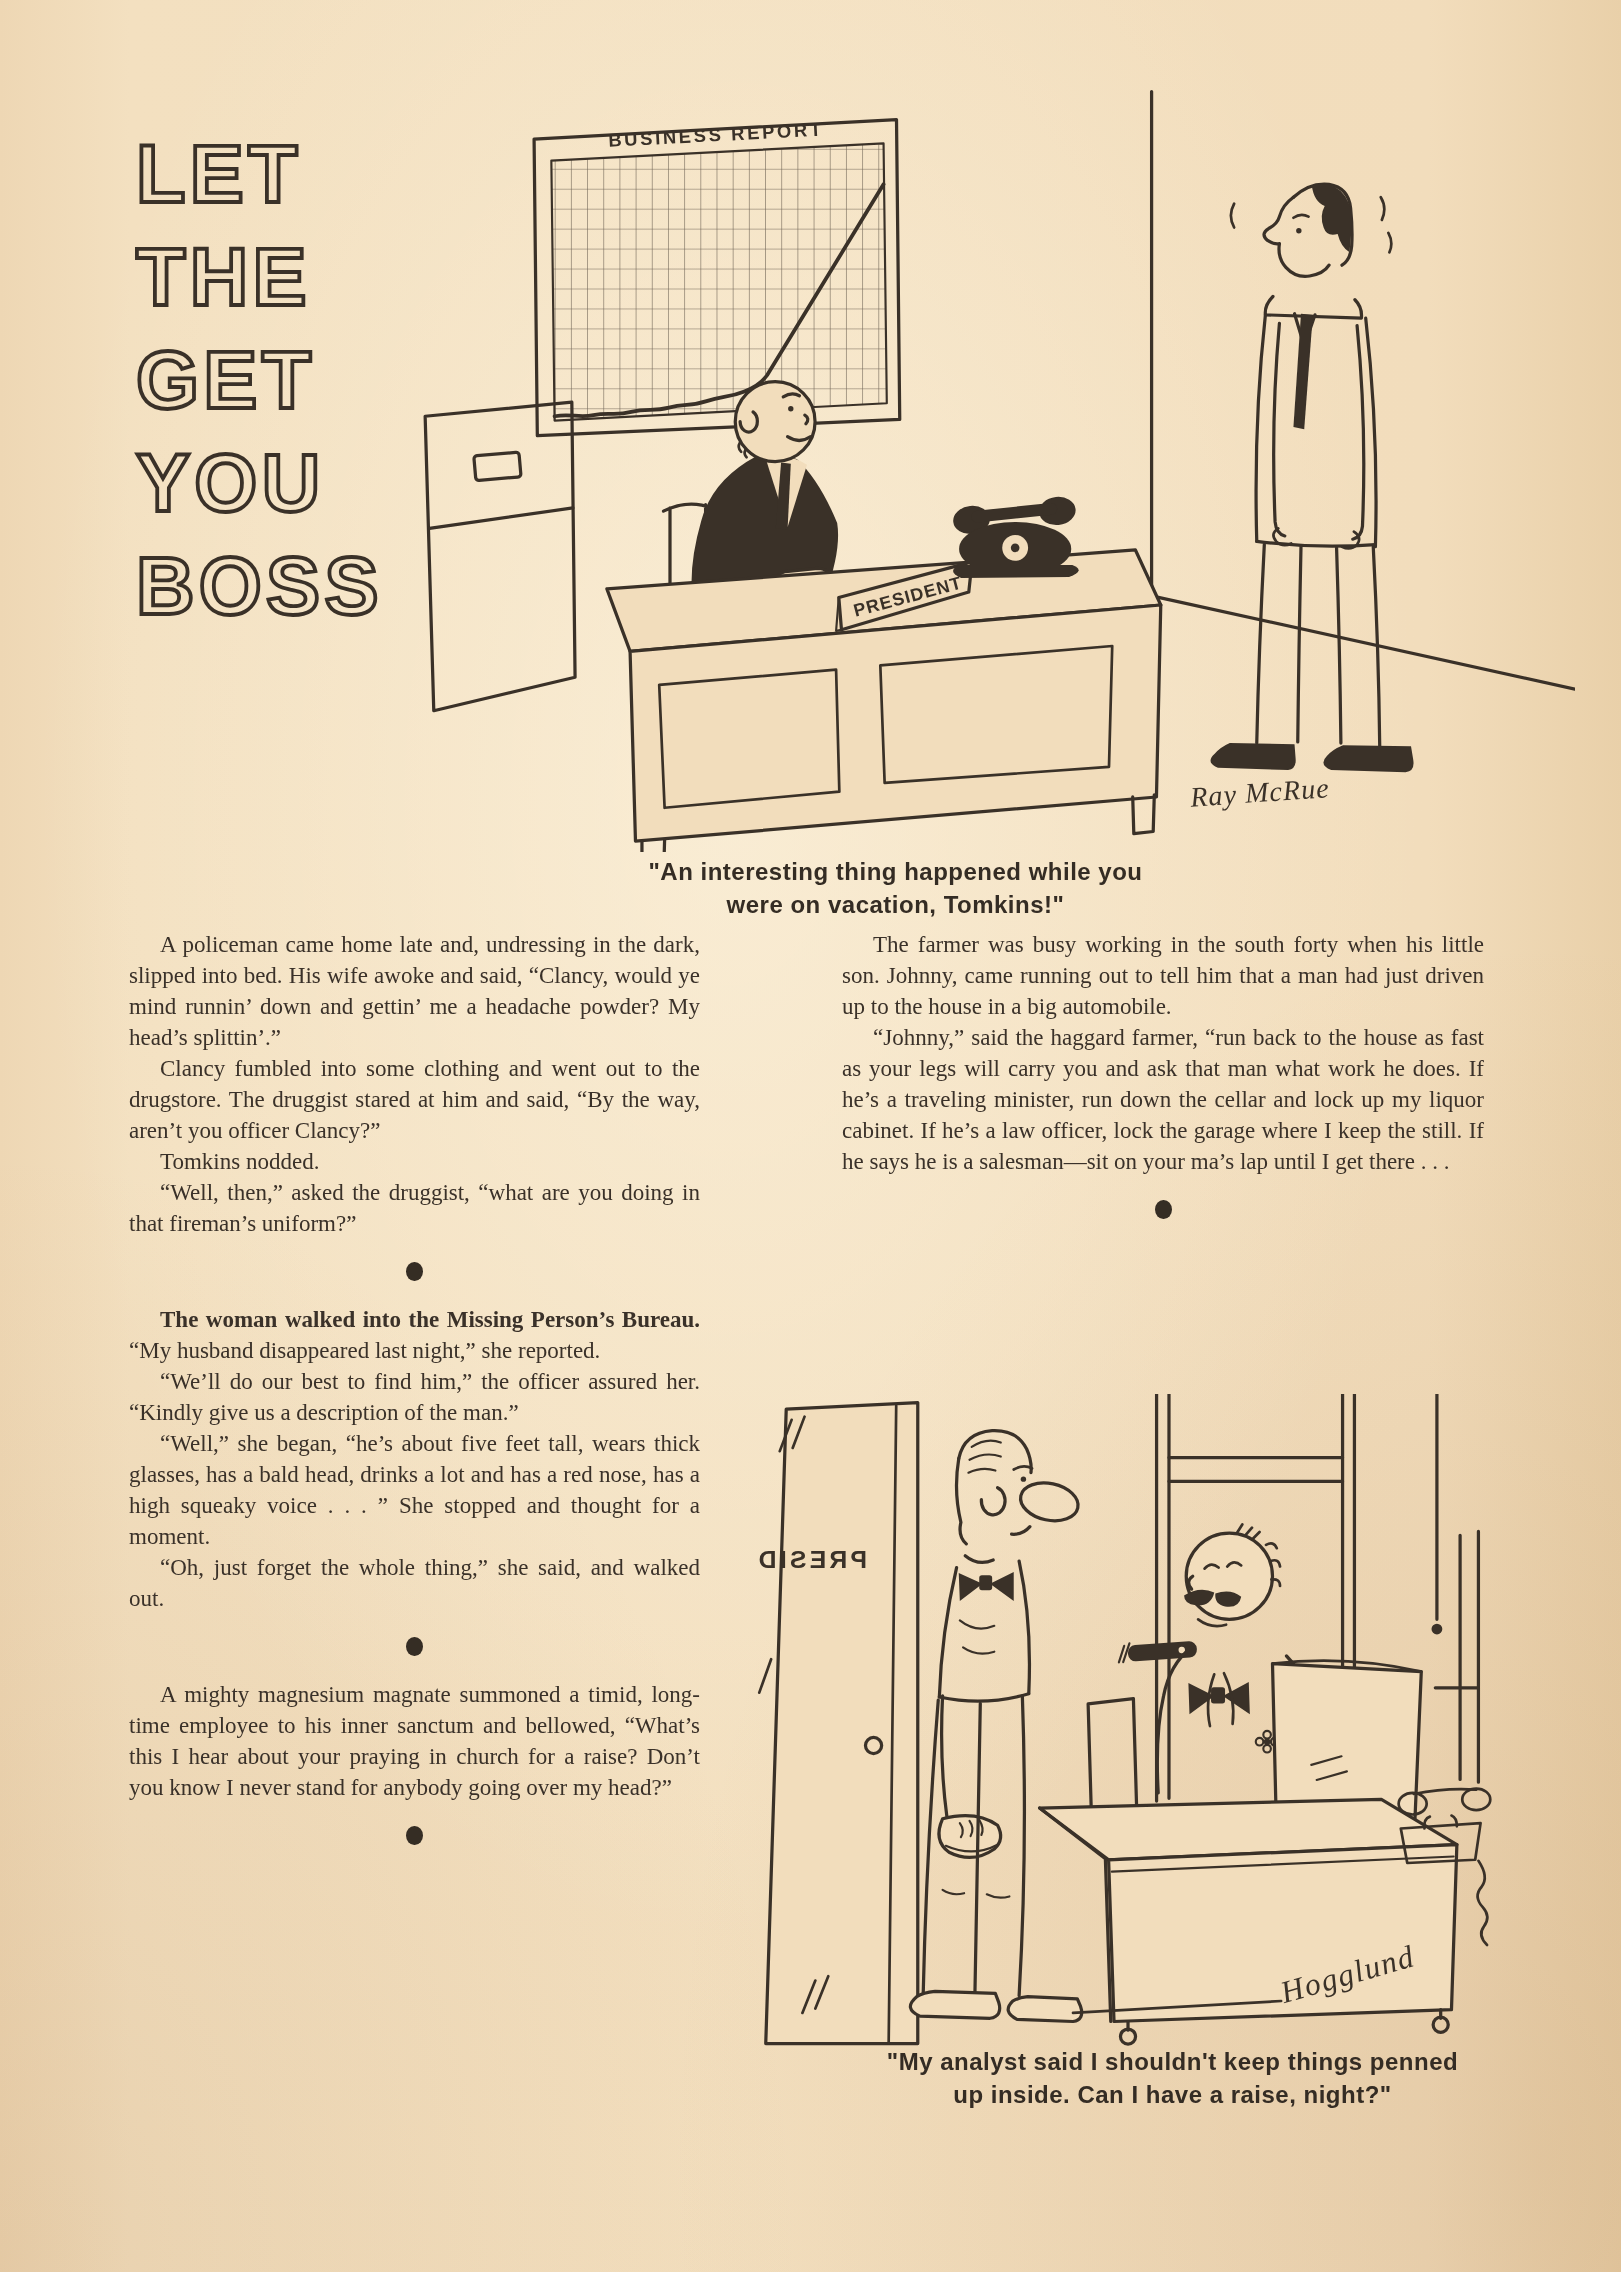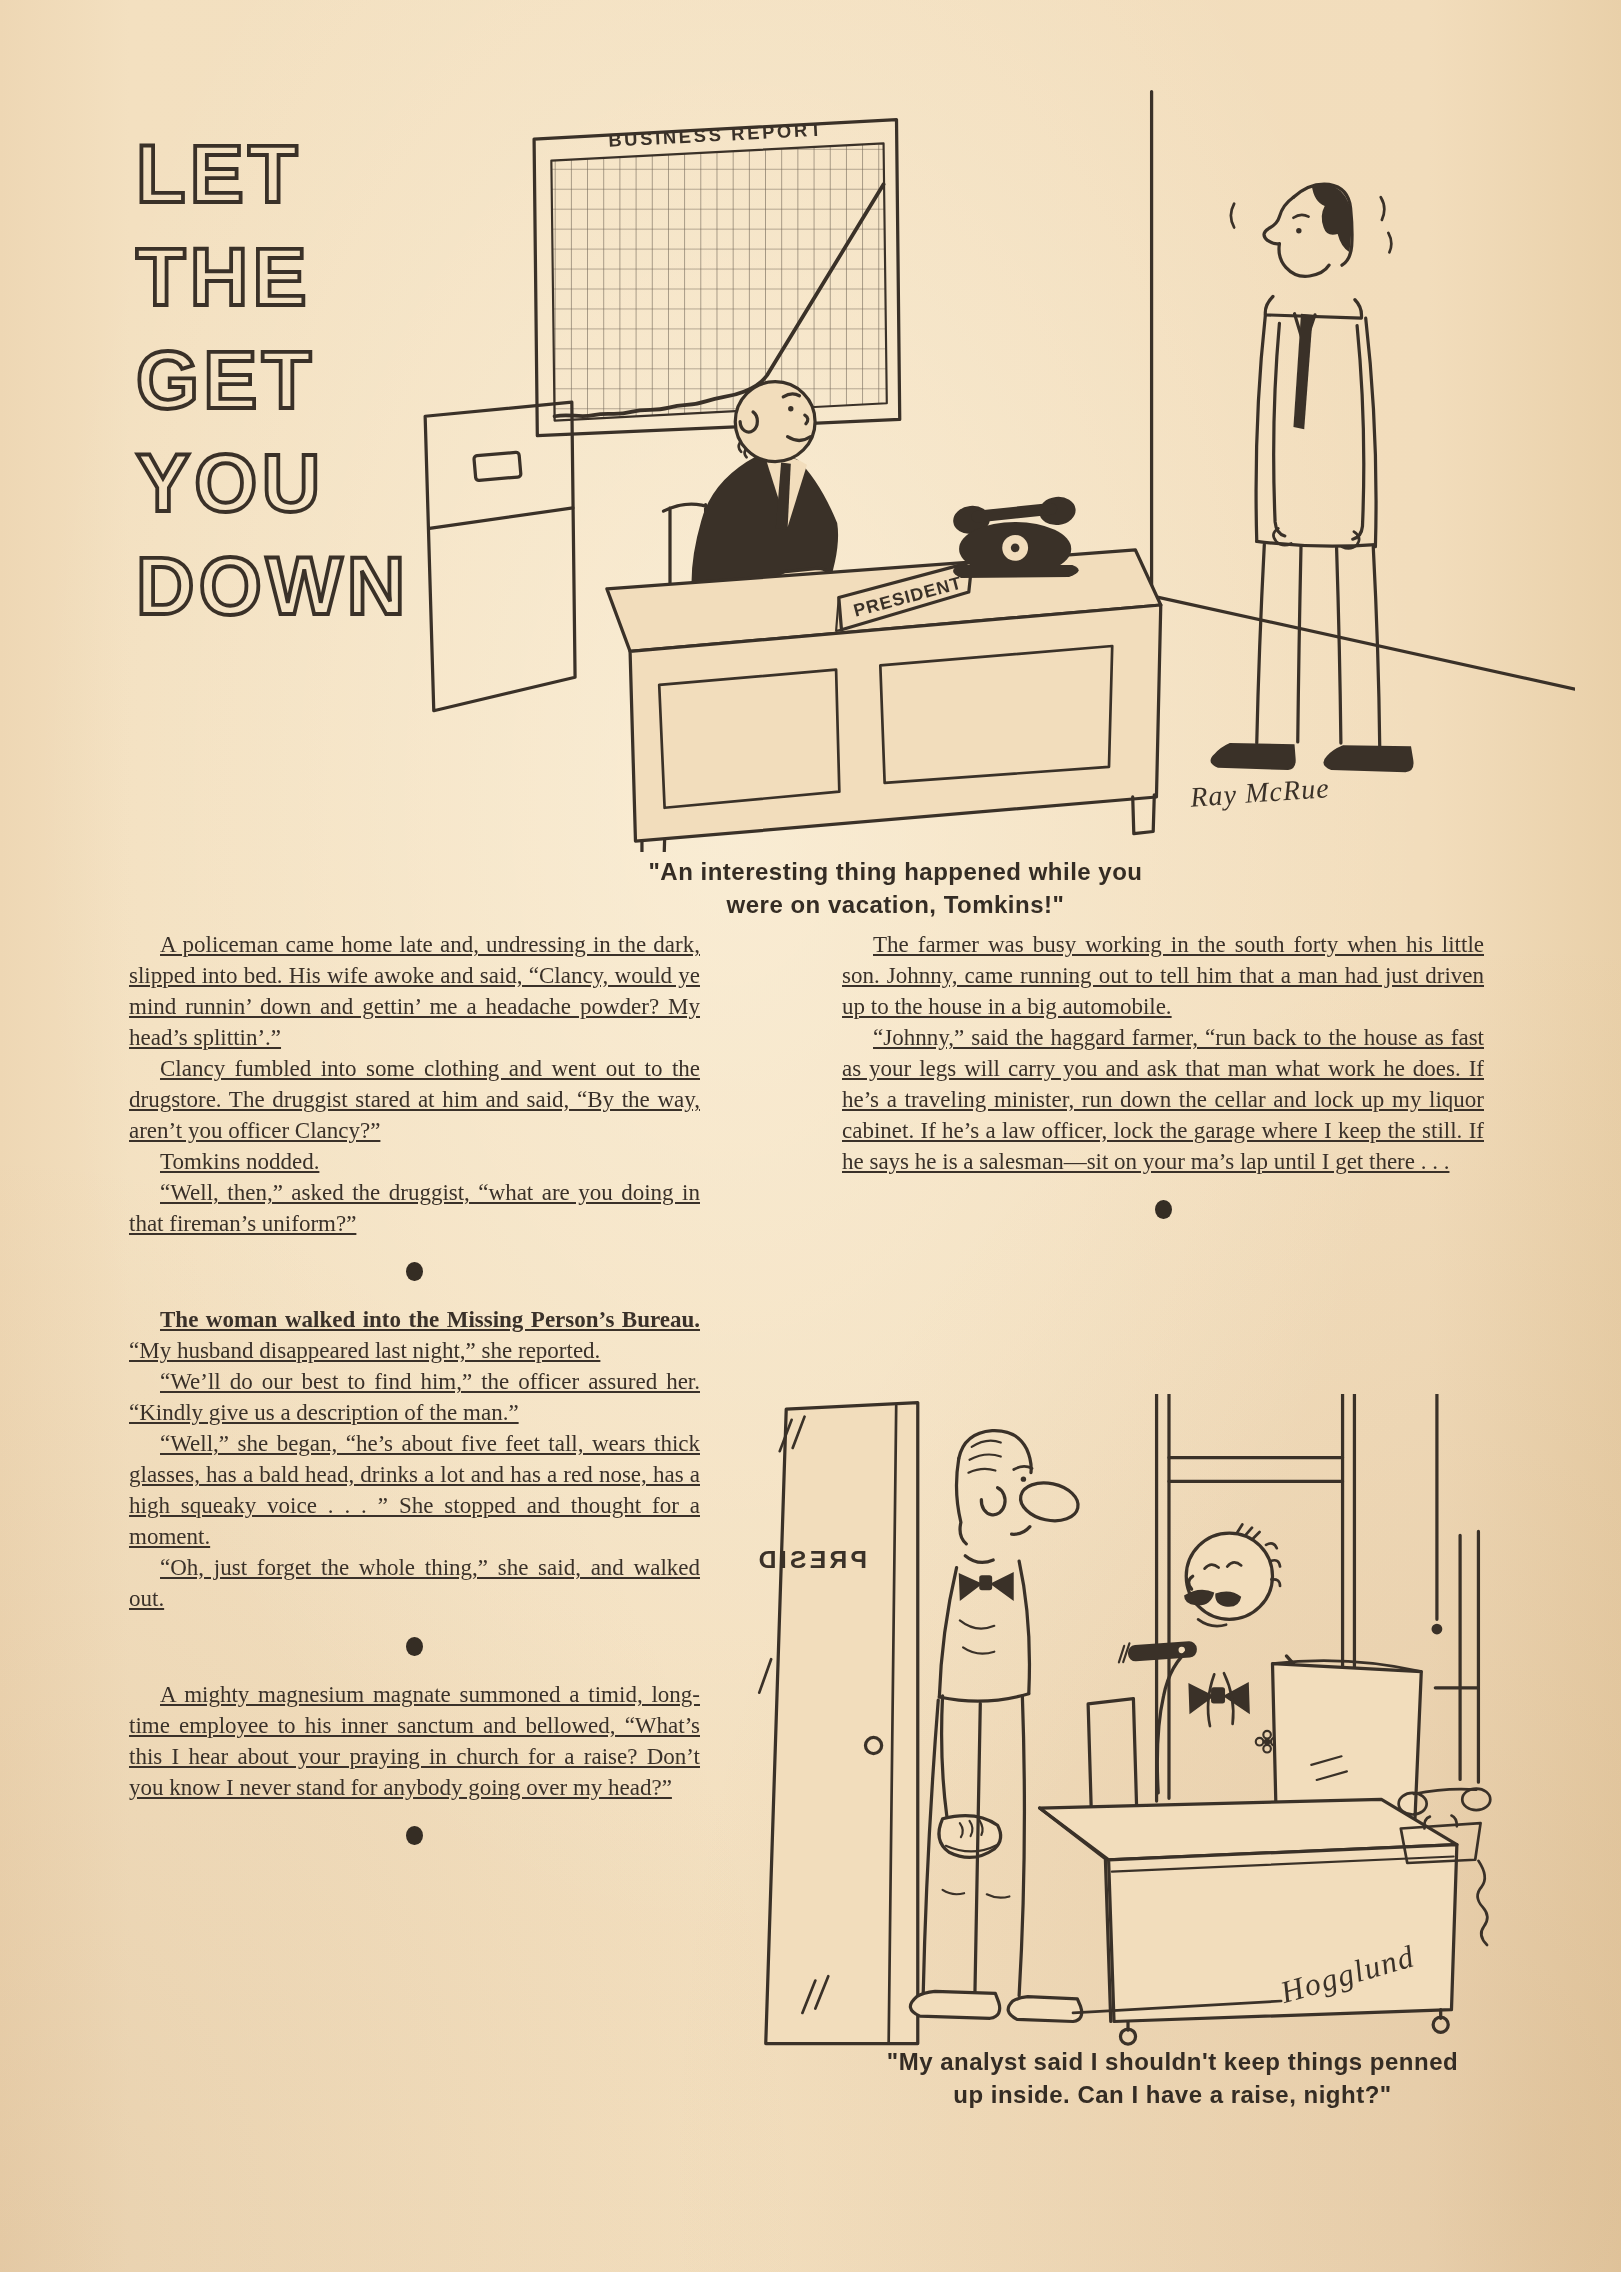--- a/index.html
+++ b/index.html
@@ -35,36 +35,36 @@
     font-family:"Liberation Sans", sans-serif;
     font-weight:bold;font-size:24px;line-height:33px;
     text-align:center;color:#342c24;letter-spacing:0.5px;
   }
   
   .col{
     position:absolute;top:929px;
     font-size:23px;line-height:31px;
     text-align:justify;color:#3a3129;
   }
-  .col p{margin:0;text-indent:31px;text-decoration:underline;}
+  .col p{margin:0;text-indent:31px;}
   .col p b{font-weight:bold;color:#2e2periodic71f;}
   .sep{height:65px;display:flex;align-items:center;justify-content:center;}
   .sep i{display:block;width:17px;height:19.4px;border-radius:50%;background:#352d24;}
 </style>
 </head>
 <body>
 
 <div class="page">
 
   <div class="title">
     <div>LET</div>
     <div>THE</div>
     <div>GET</div>
     <div>YOU</div>
-    <div>DOWN</div>
+    <div>BOSS</div>
   </div>
 
   <svg class="cartoon" style="left:410px;top:70px" width="1165" height="782" viewBox="0 0 2160 1450">
     <defs>
       <pattern id="grid" width="30" height="37" patternUnits="userSpaceOnUse">
         <path d="M30 0 V37 M0 37 H30" stroke="#3a3128" stroke-width="2.2" opacity="0.7" fill="none"></path>
       </pattern>
     </defs>
     <g stroke="#3a3128" stroke-width="6" fill="none" stroke-linecap="round" stroke-linejoin="round">
 

